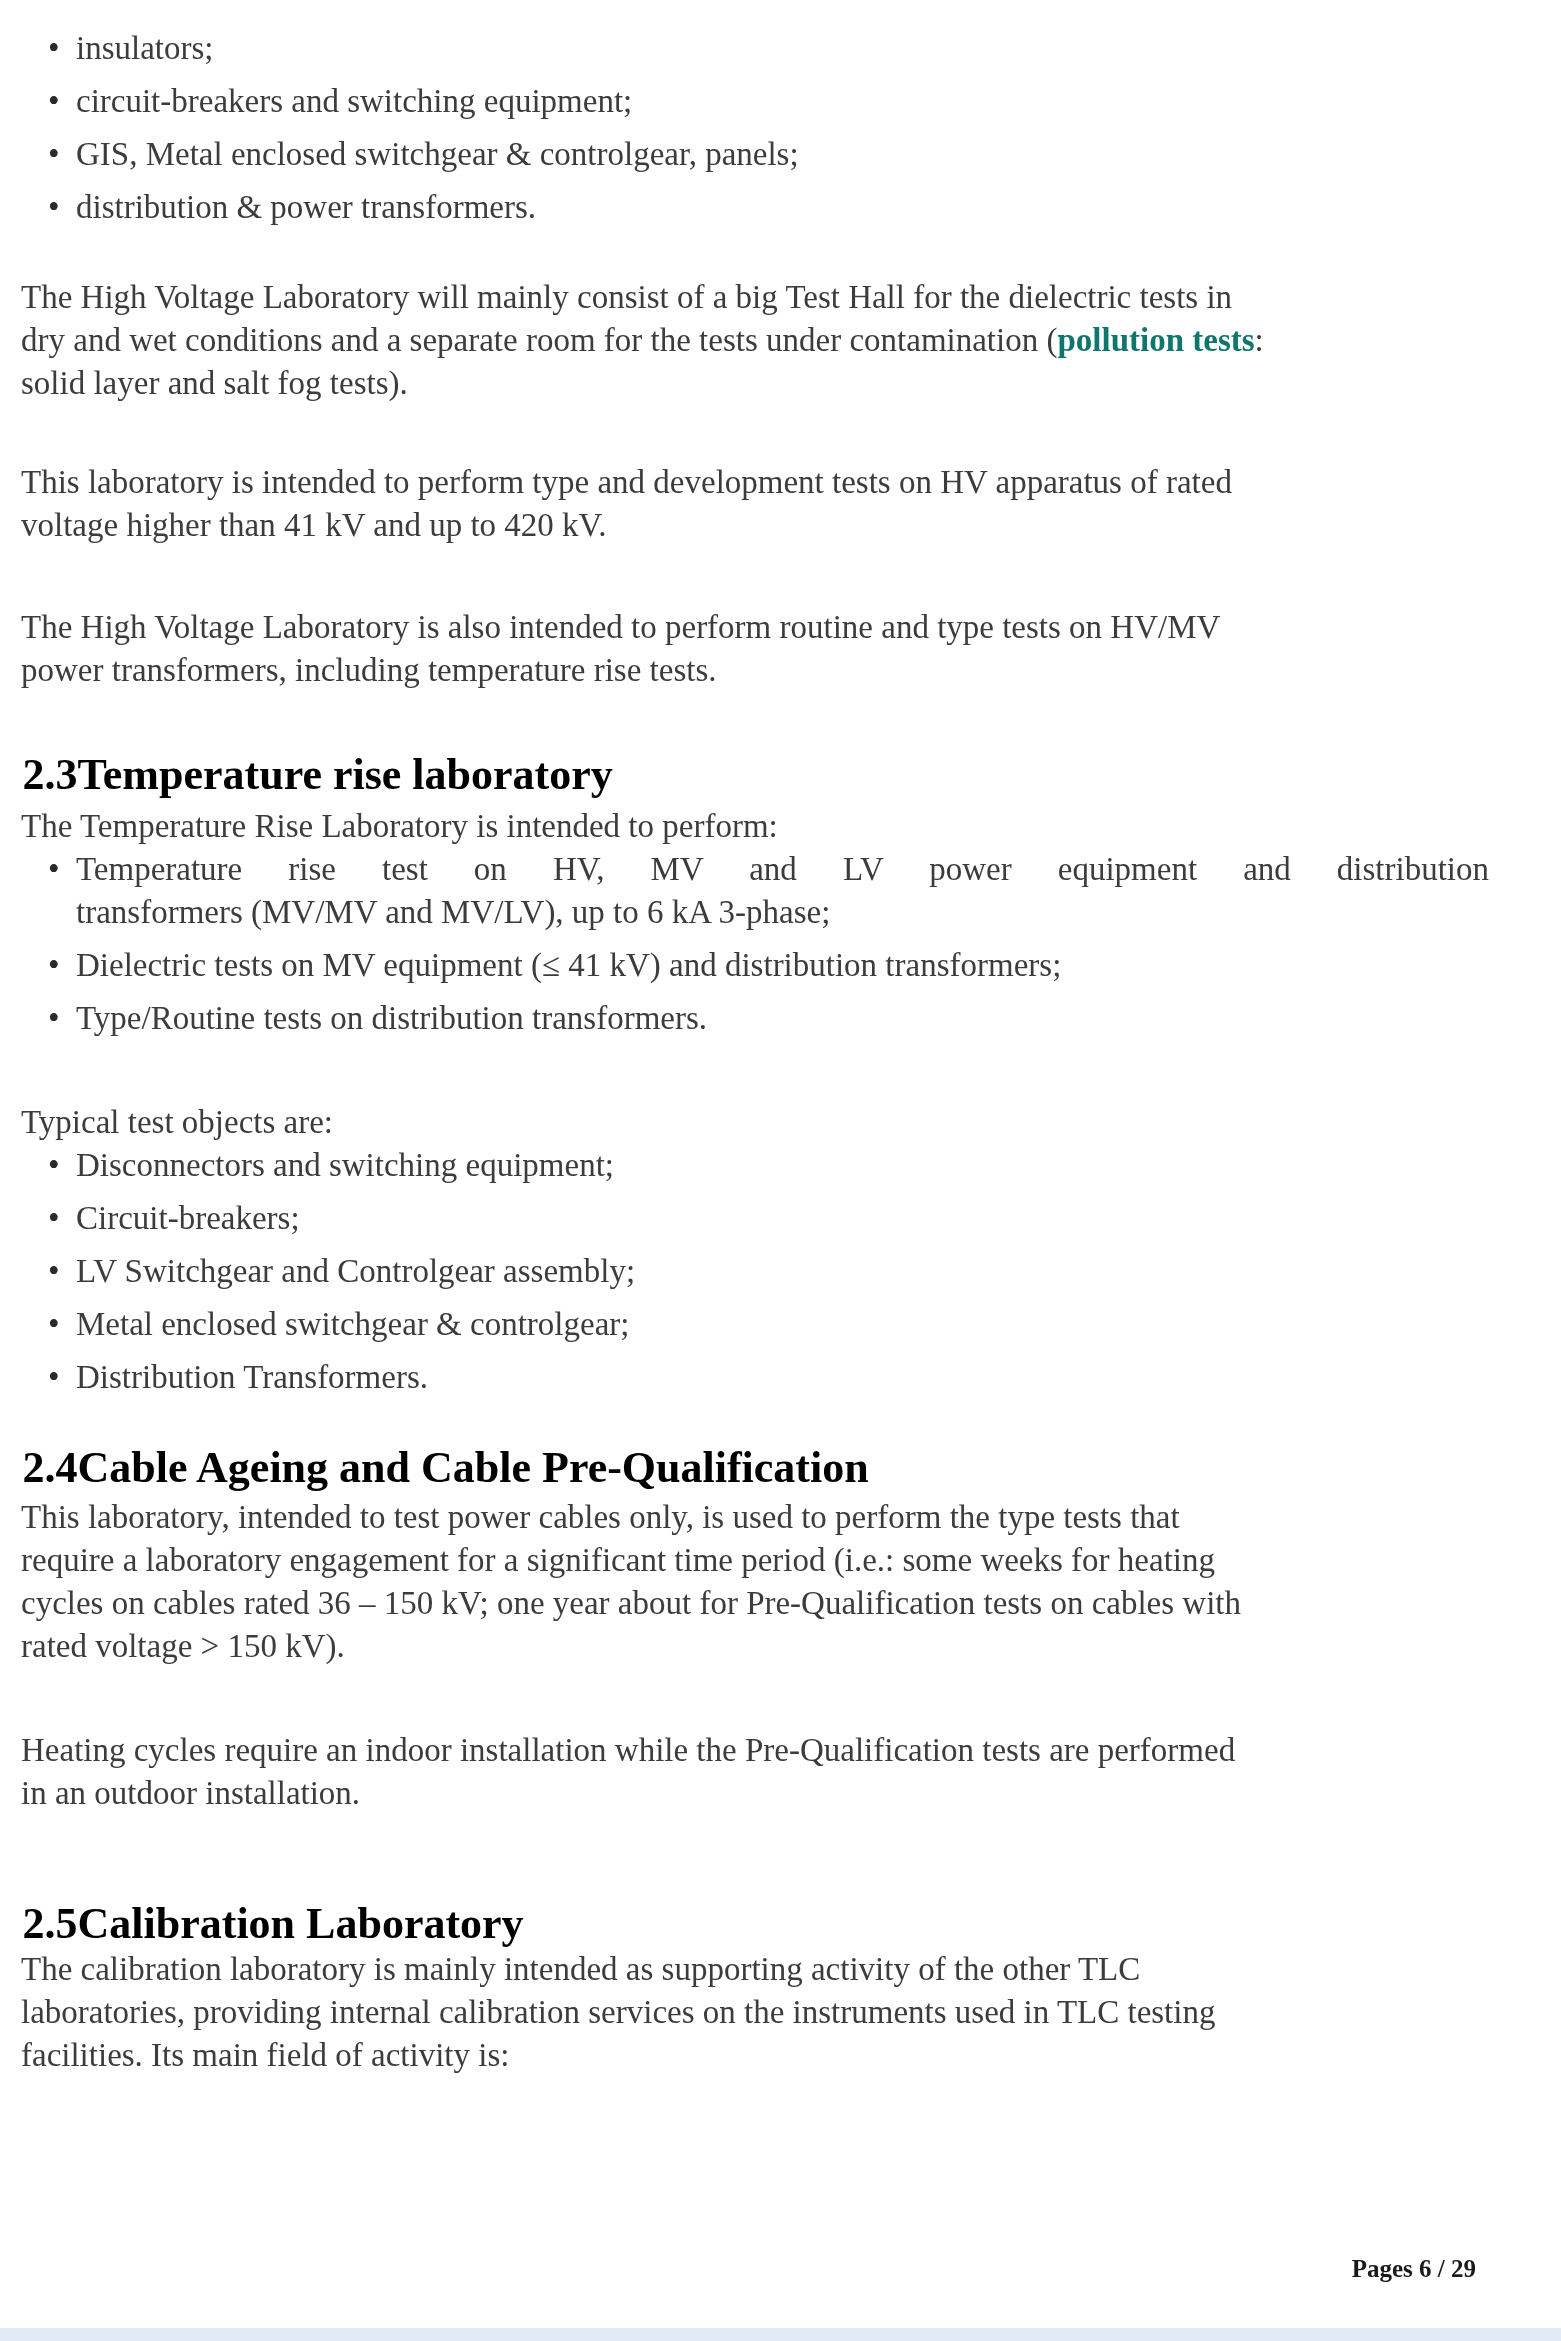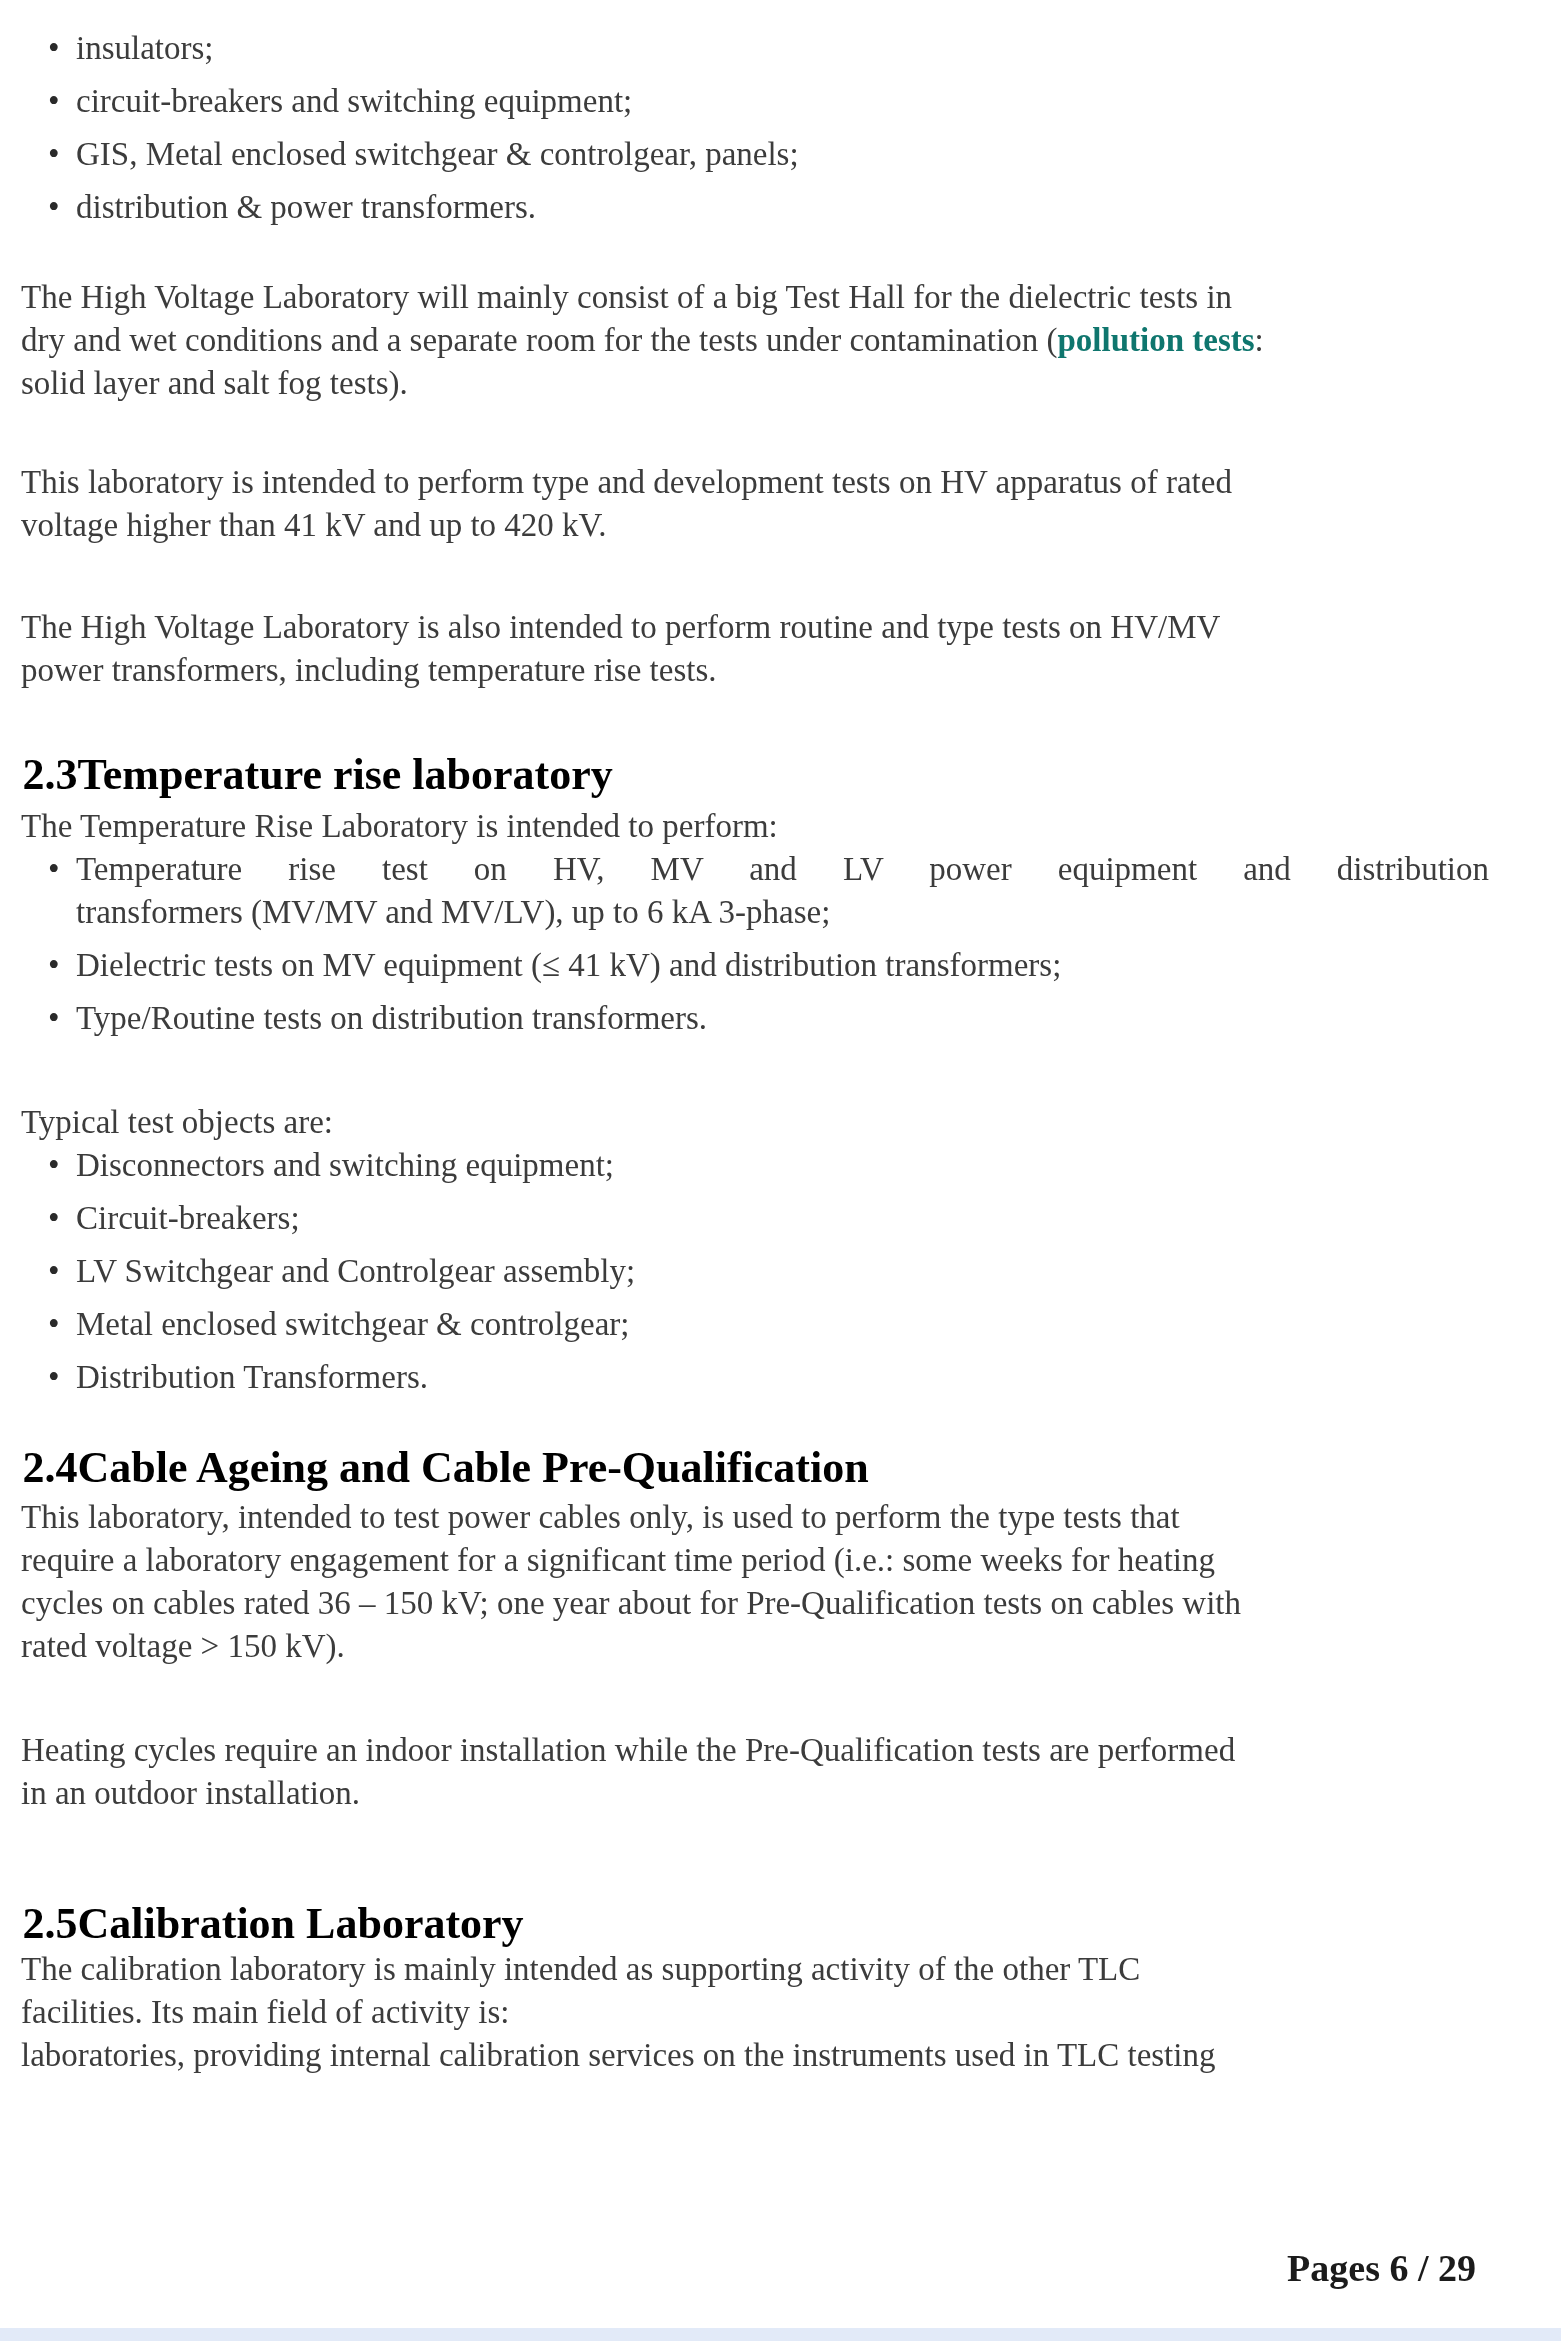--- a/index.html
+++ b/index.html
@@ -86,21 +86,21 @@
   .heading-24        { margin-top: 47px; }
   .para-cable        { margin-top: 6.8px; }
   .para-heating      { margin-top: 61px; }
   .heading-25        { margin-top: 87px; }
   .para-calibration  { margin-top: 3px; }
 
   .footer {
     position: absolute;
     top: 2249px;
     right: 85px;
-    font-size: 38px;
+    font-size: 25px;
     line-height: 39px;
     font-weight: bold;
     color: #1b1b1b;
   }
   .bottom-band {
     position: absolute;
     left: 0;
     right: 0;
     bottom: 0;
     height: 13.7px;
@@ -180,21 +180,21 @@
     <span class="pline">Heating cycles require an indoor installation while the Pre-Qualification tests are performed</span>
     <span class="pline">in an outdoor installation.</span>
   </p>
 
   <div class="heading heading-25">
     <span class="hnum">2.5</span><span class="htitle">Calibration Laboratory</span>
   </div>
 
   <p class="para para-calibration">
     <span class="pline">The calibration laboratory is mainly intended as supporting activity of the other TLC</span>
+    <span class="pline">laboratories, providing internal calibration services on the instruments used in TLC testing</span>
     <span class="pline">facilities. Its main field of activity is:</span>
-    <span class="pline">laboratories, providing internal calibration services on the instruments used in TLC testing</span>
   </p>
 
   <div class="footer">Pages 6 / 29</div>
 </div>
 
 <div class="bottom-band"></div>
 
 
 </body></html>

